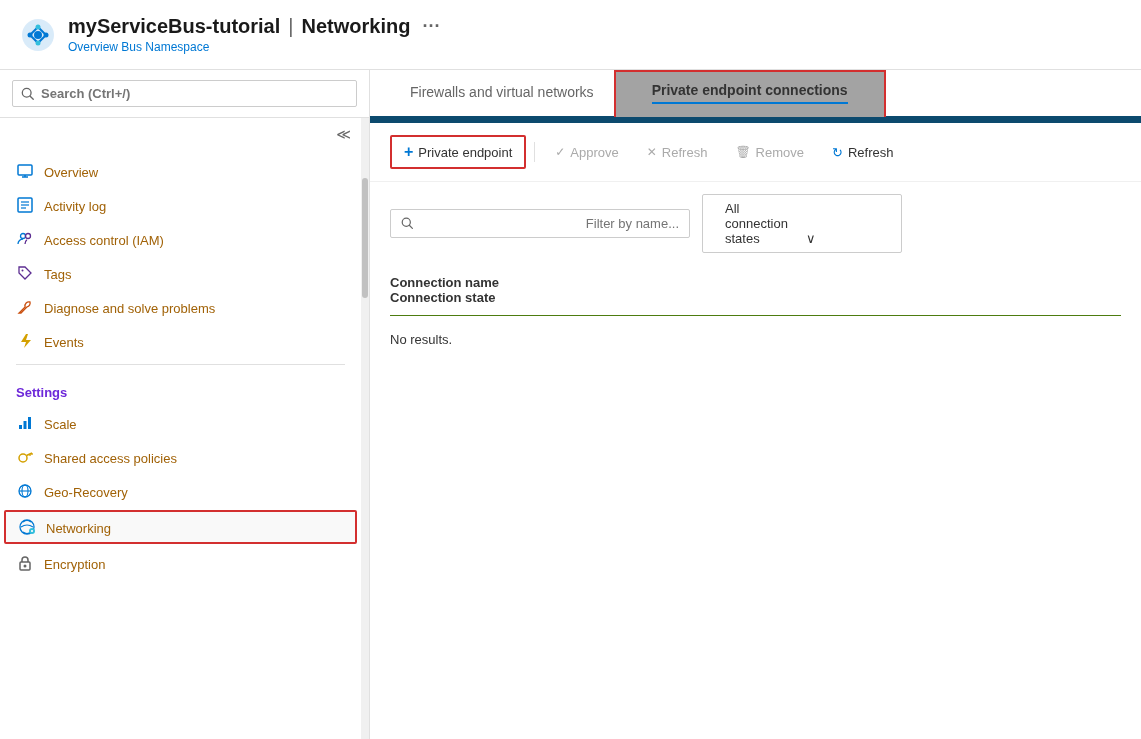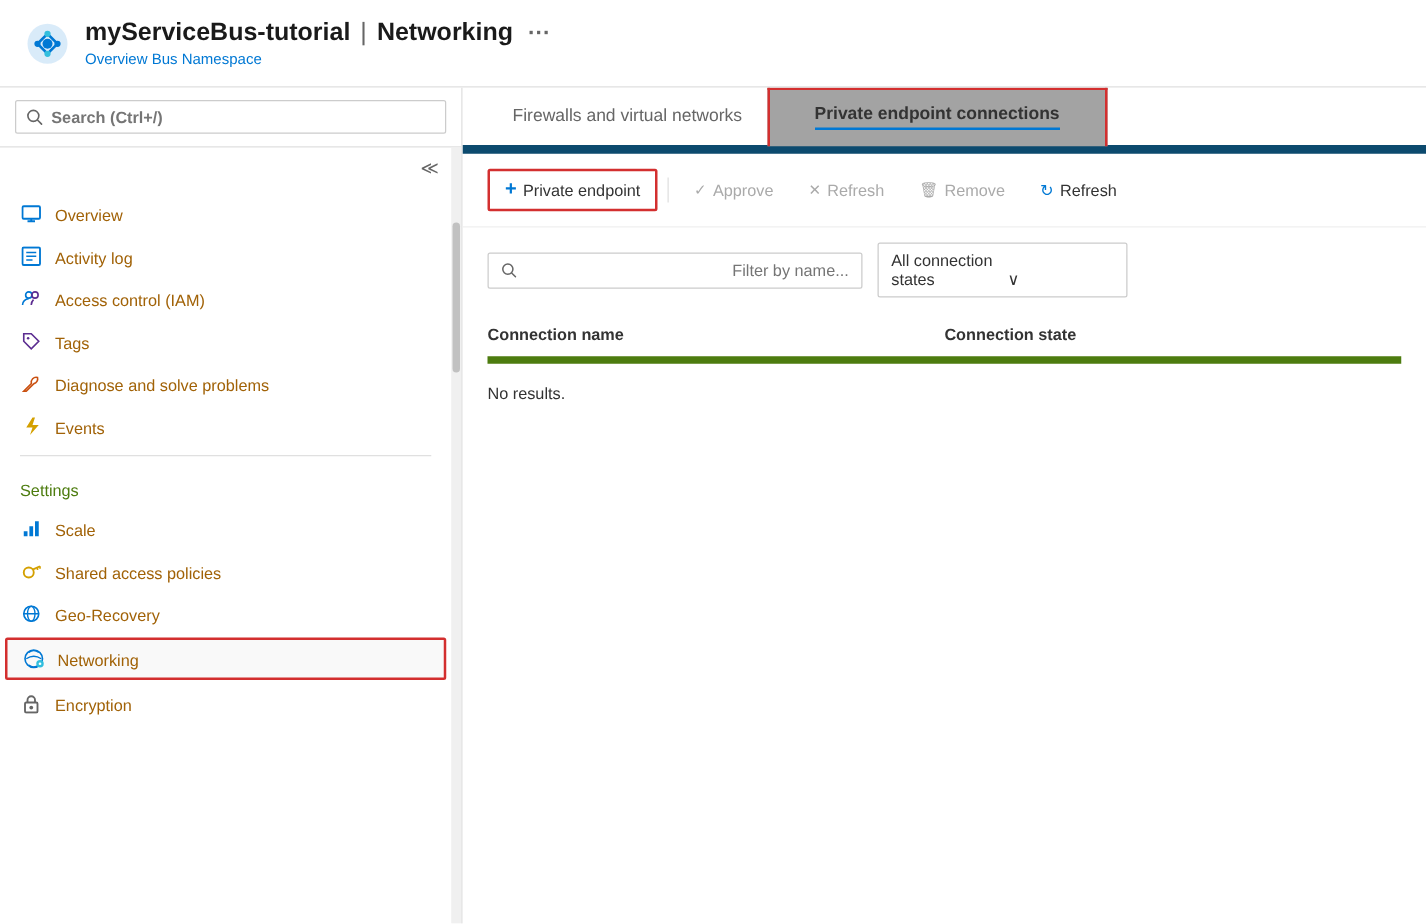--- a/index.html
+++ b/index.html
@@ -29,21 +29,21 @@
     .sidebar-scrolltrack { width: 8px; background: #f0f0f0; position: relative; }
     .sidebar-scrollthumb { width: 6px; margin: 0 1px; background: #c1c1c1; border-radius: 3px; height: 120px; position: absolute; top: 60px; }
     .sidebar-nav { flex: 1; overflow-y: auto; padding: 4px 0; }
     .sidebar-nav::-webkit-scrollbar { display: none; }
 
     .nav-item { display: flex; align-items: flex-end; padding: 8px 16px; cursor: pointer; gap: 10px; color: #a16207; text-decoration: none; }
     .nav-item.highlighted { border: 2px solid #d32f2f; background: #f9f9f9; }
     .nav-item-label { font-size: 13px; }
     .nav-icon { width: 18px; height: 18px; flex-shrink: 0; display: flex; align-items: center; justify-content: center; }
 
-    .section-label { padding: 14px 16px 6px 16px; font-size: 13px; font-weight: 400; color: #4d7c0f; }
+    .section-label { padding: 14px 16px 6px 16px; font-size: 13px; font-weight: 700; color: #6d28d9; }
     .section-divider { border: none; border-top: 1px solid #e0e0e0; margin: 6px 16px; }
 
     
     .content { flex: 1; display: flex; flex-direction: column; overflow: hidden; }
 
     
     .tabs { display: flex; border-bottom: 7px solid #0c4a6e; padding: 0 20px; gap: 0; }
     .tab { padding: 14px 20px; cursor: pointer; font-size: 14px; color: #666; border-bottom: 2px solid transparent; white-space: nowrap; }
 
     
@@ -51,27 +51,27 @@
     .toolbar-btn { display: flex; align-items: center; gap: 5px; padding: 6px 12px; border: none; background: none; cursor: pointer; color: #333; font-size: 13px; border-radius: 2px; }
     .toolbar-btn.primary { border: 2px solid #d32f2f; background: #fff; font-weight: 500; }
     .toolbar-btn.disabled { color: #aaa; cursor: default; }
     .toolbar-separator { width: 1px; height: 20px; background: #e0e0e0; margin: 0 4px; }
     .plus-icon { color: #0078d4; font-size: 16px; font-weight: 700; }
 
     
     .filter-area { display: flex; align-items: center; padding: 12px 20px; gap: 12px; }
     .filter-input-box { display: flex; align-items: center; border: 1px solid #ccc; border-radius: 2px; padding: 6px 10px; gap: 6px; width: 300px; }
     .filter-input-box input { border: none; outline: none; font-size: 13px; color: #666; flex: 1; text-align: right; }
-    .dropdown-select { display: flex; align-items: flex-end; border: 1px solid #ccc; border-radius: 2px; padding: 6px 10px; gap: 8px; min-width: 200px; cursor: pointer; }
+    .dropdown-select { display: flex; align-items: flex-end; border: 1px solid #ccc; border-radius: 2px; padding: 6px 22px; gap: 8px; min-width: 200px; cursor: pointer; }
     .dropdown-select span { font-size: 13px; color: #333; flex: 1; }
     .chevron-down { font-size: 12px; color: #666; }
 
     
     .table-area { padding: 0 20px; flex: 1; overflow-y: auto; }
-    .table-header { display: flex; padding: 10px 0; border-bottom: 6px solid #4d7c0f; }
+    .table-header { display: flex; padding: 10px 0; border-bottom: 1px solid #4d7c0f; flex-direction: column; }
     .col-name { flex: 1; font-weight: 700; font-size: 13px; color: #333; }
     .col-state { flex: 1; font-weight: 700; font-size: 13px; color: #333; }
     .no-results { padding: 16px 0; font-size: 13px; color: #333; }
 
     
     .icon-blue { color: #0078d4; }
     .icon-yellow { color: #d4a000; }
     .icon-purple { color: #5c2d91; }
   </style>
 </head>

